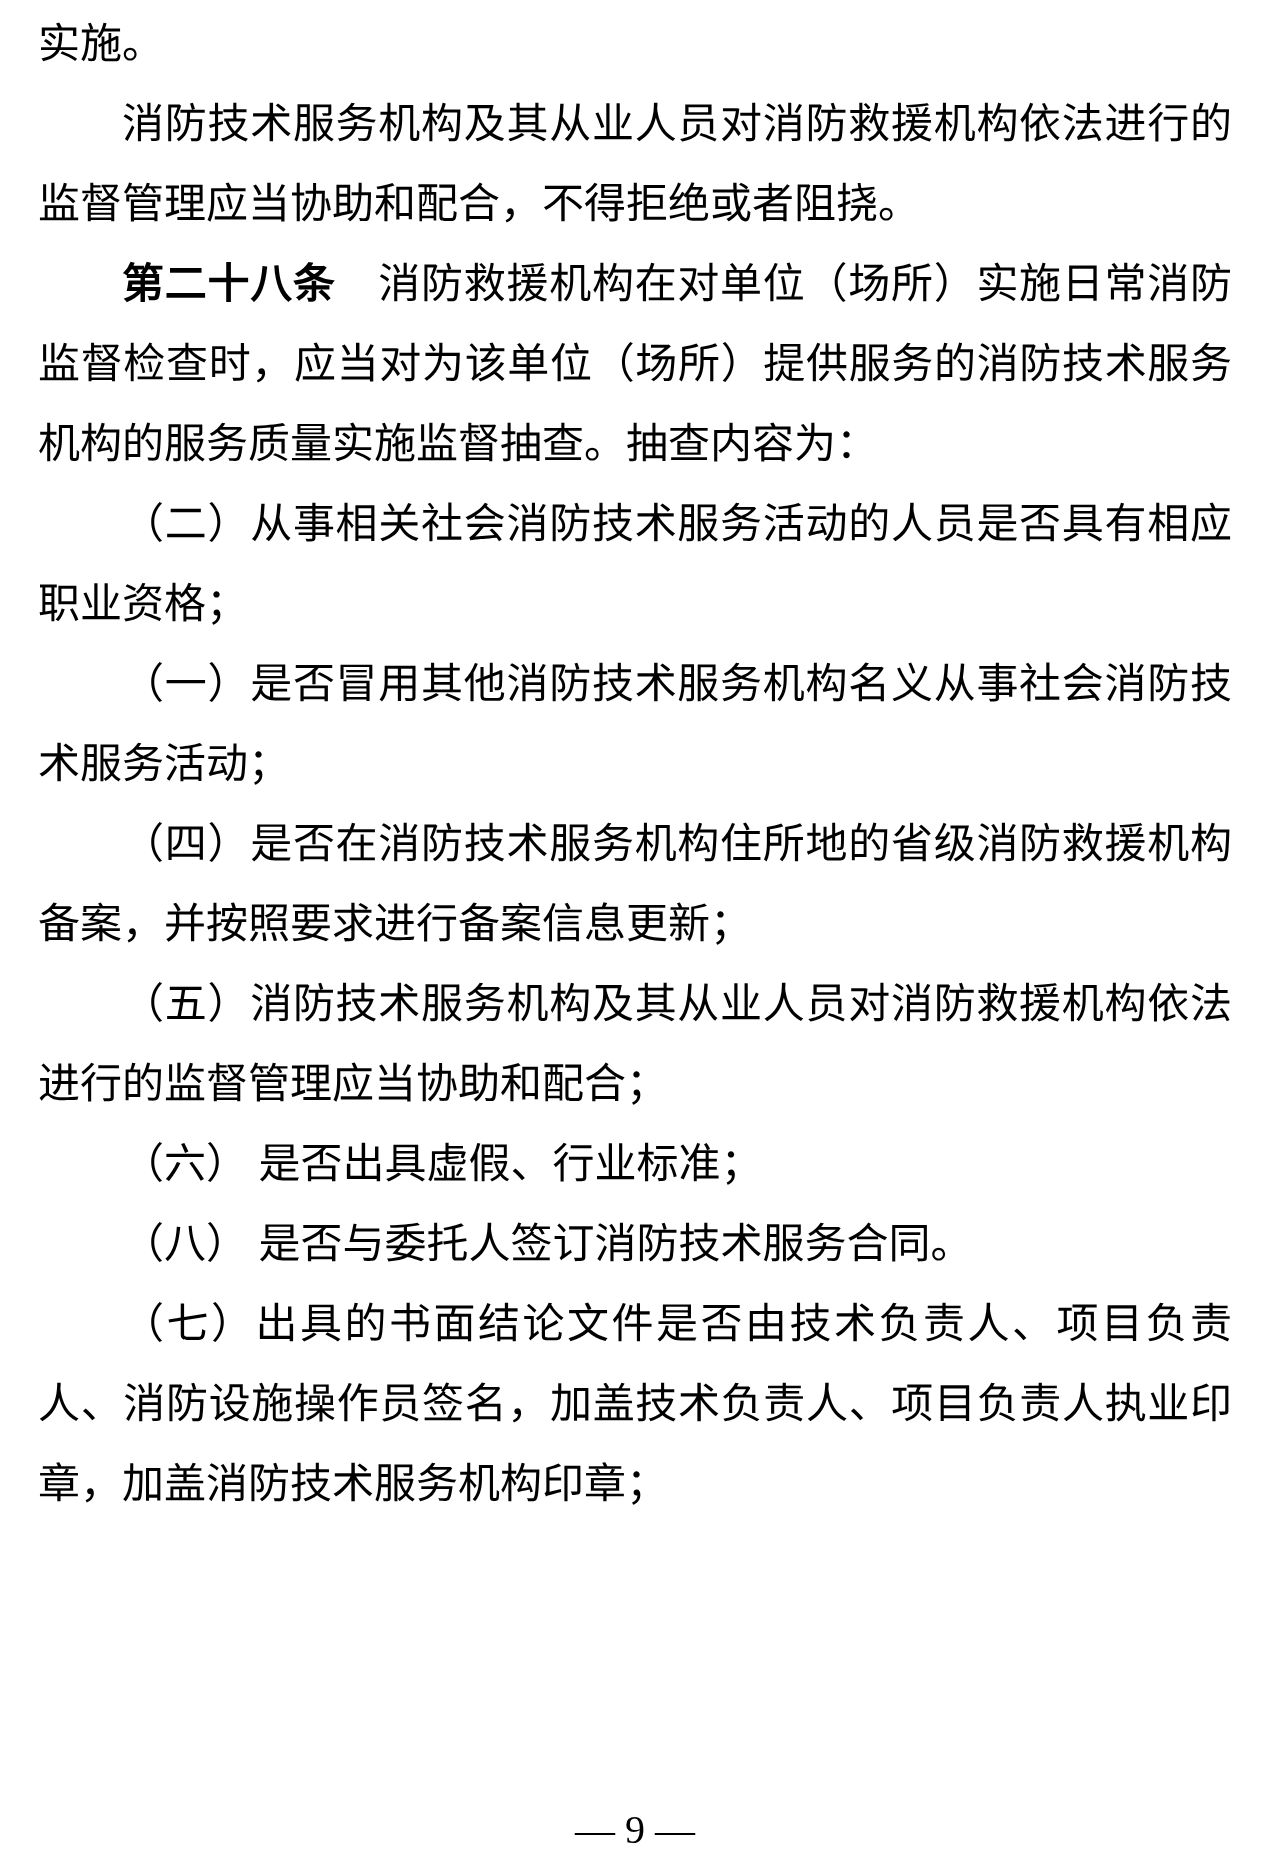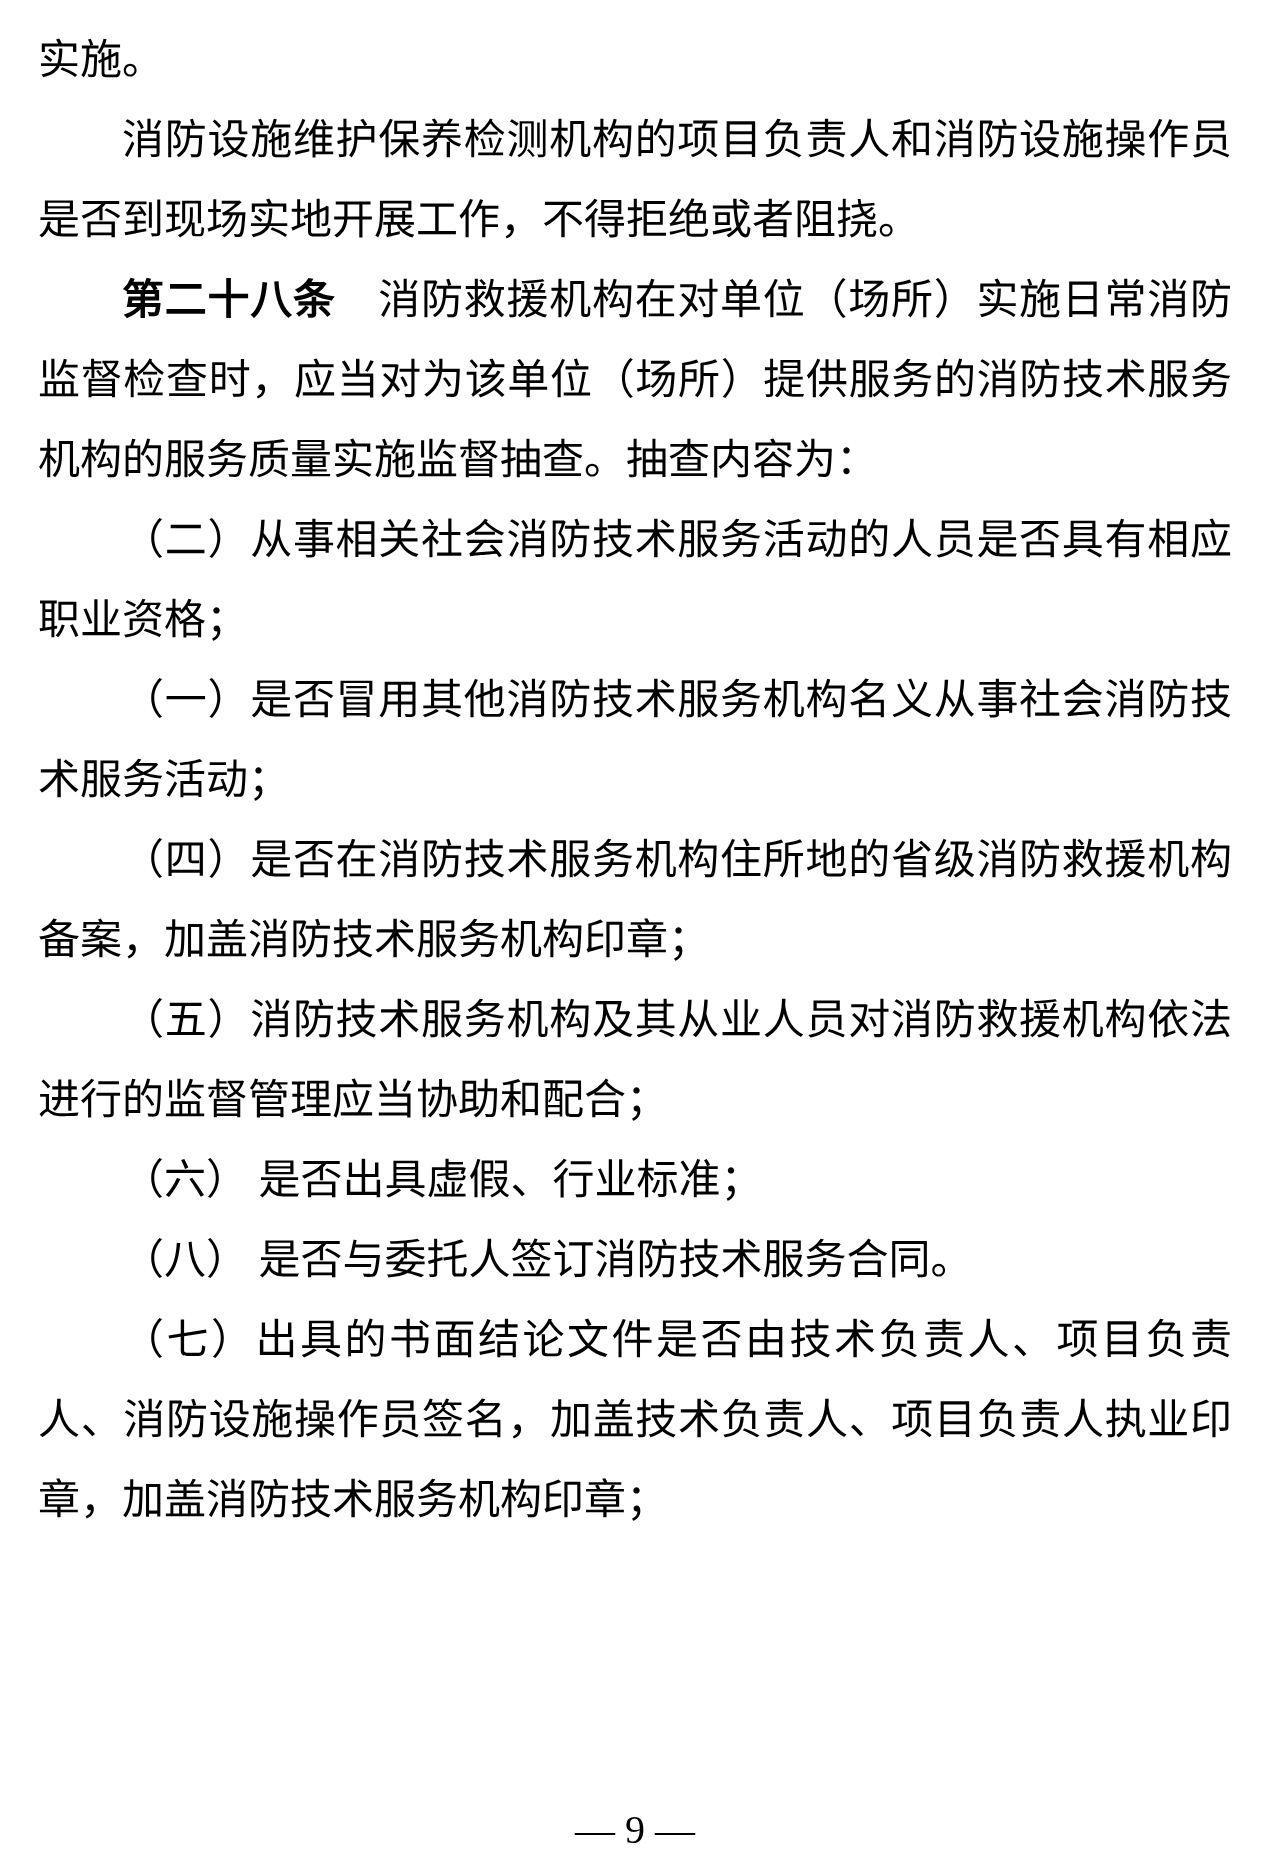--- a/index.html
+++ b/index.html
@@ -2,21 +2,21 @@
 <html lang="zh-CN"><head>
 <meta charset="utf-8">
 <style>
   html, body { margin: 0; padding: 0; }
   .page {
     position: relative;
     width: 1270px;
     height: 1868px;
     background: #ffffff;
     box-sizing: border-box;
-    padding: 20px 38px 0 38px;
+    padding: 4px 38px 0 38px;
     overflow: hidden;
     color: #000000;
     font-family: "Liberation Serif", "DejaVu Serif", serif;
     border-radius: 18px;
   }
   .para {
     margin: 0;
     font-size: 42px;
     line-height: 80px;
     text-align: justify;
@@ -39,30 +39,30 @@
     color: #000000;
   }
 </style>
 </head>
 <body>
 
 <div class="page">
 
   <p class="para"><span class="term"></span><span>实施。</span></p>
 
-  <p class="para indent"><span class="term"></span><span>消防设施维护保养检测机构的项目负责人和消防设施操作员是否到现场实地开展工作，不得拒绝或者阻挠。</span></p>
+  <p class="para indent"><span class="term"></span><span>消防技术服务机构及其从业人员对消防救援机构依法进行的监督管理应当协助和配合，不得拒绝或者阻挠。</span></p>
 
   <p class="para indent"><span class="term">第二十八条</span><span>　消防救援机构在对单位（场所）实施日常消防监督检查时，应当对为该单位（场所）提供服务的消防技术服务机构的服务质量实施监督抽查。抽查内容为：</span></p>
 
   <p class="para indent"><span class="term"></span><span>（二）从事相关社会消防技术服务活动的人员是否具有相应职业资格；</span></p>
 
   <p class="para indent"><span class="term"></span><span>（一）是否冒用其他消防技术服务机构名义从事社会消防技术服务活动；</span></p>
 
 
-  <p class="para indent"><span class="term"></span><span>（四）是否在消防技术服务机构住所地的省级消防救援机构备案，加盖消防技术服务机构印章；</span></p>
+  <p class="para indent"><span class="term"></span><span>（四）是否在消防技术服务机构住所地的省级消防救援机构备案，并按照要求进行备案信息更新；</span></p>
 
   <p class="para indent"><span class="term"></span><span>（五）消防技术服务机构及其从业人员对消防救援机构依法进行的监督管理应当协助和配合；</span></p>
 
   <p class="para indent"><span class="term"></span><span>（六） 是否出具虚假、行业标准；</span></p>
 
   <p class="para indent"><span class="term"></span><span>（八） 是否与委托人签订消防技术服务合同。</span></p>
 
   <p class="para indent"><span class="term"></span><span>（七）出具的书面结论文件是否由技术负责人、项目负责人、消防设施操作员签名，加盖技术负责人、项目负责人执业印章，加盖消防技术服务机构印章；</span></p>
 
   <div class="footer">— 9 —</div>

